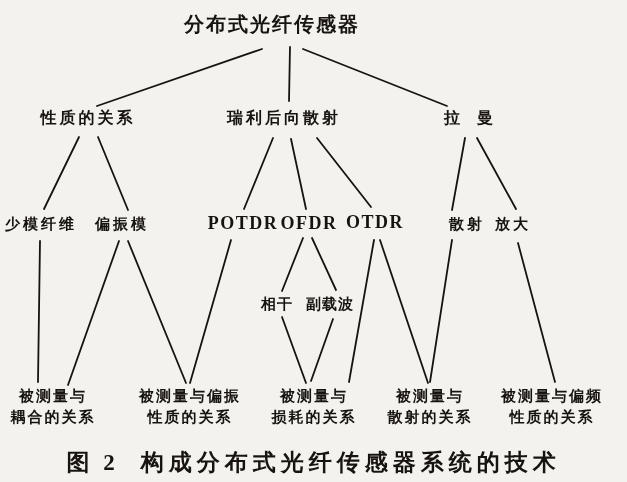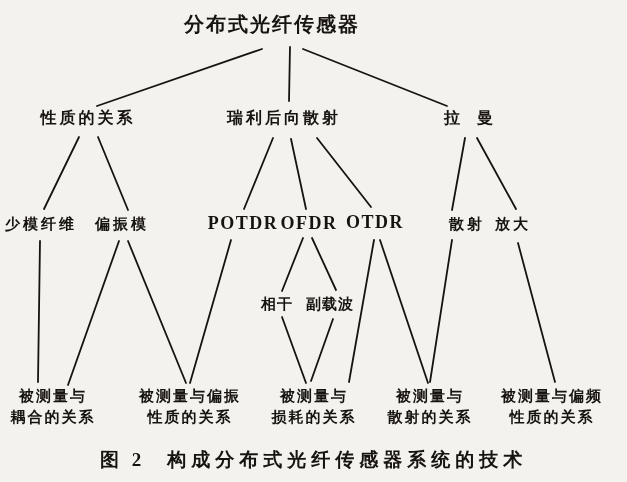--- a/index.html
+++ b/index.html
@@ -36,21 +36,21 @@
   .lv3{font-size:15px;letter-spacing:3px;}
   .lv3en{font-size:18px;letter-spacing:1.5px;}
   .lv4{font-size:15px;letter-spacing:1px;}
   .lv5{font-size:15px;letter-spacing:2px;line-height:21px;}
   .caption{
     position:absolute;
     left:0;right:0;top:447px;
     display:flex;
     justify-content:center;
     gap:22px;
-    font-size:19px;
+    font-size:23px;
     font-weight:bold;
   }
   .caption .fig-no{letter-spacing:4px;}
   .caption .fig-title{letter-spacing:5px;}
 </style>
 </head>
 <body>
 
 <div id="figure">
   <svg id="edges" viewBox="0 0 627 482" xmlns="http://www.w3.org/2000/svg">

